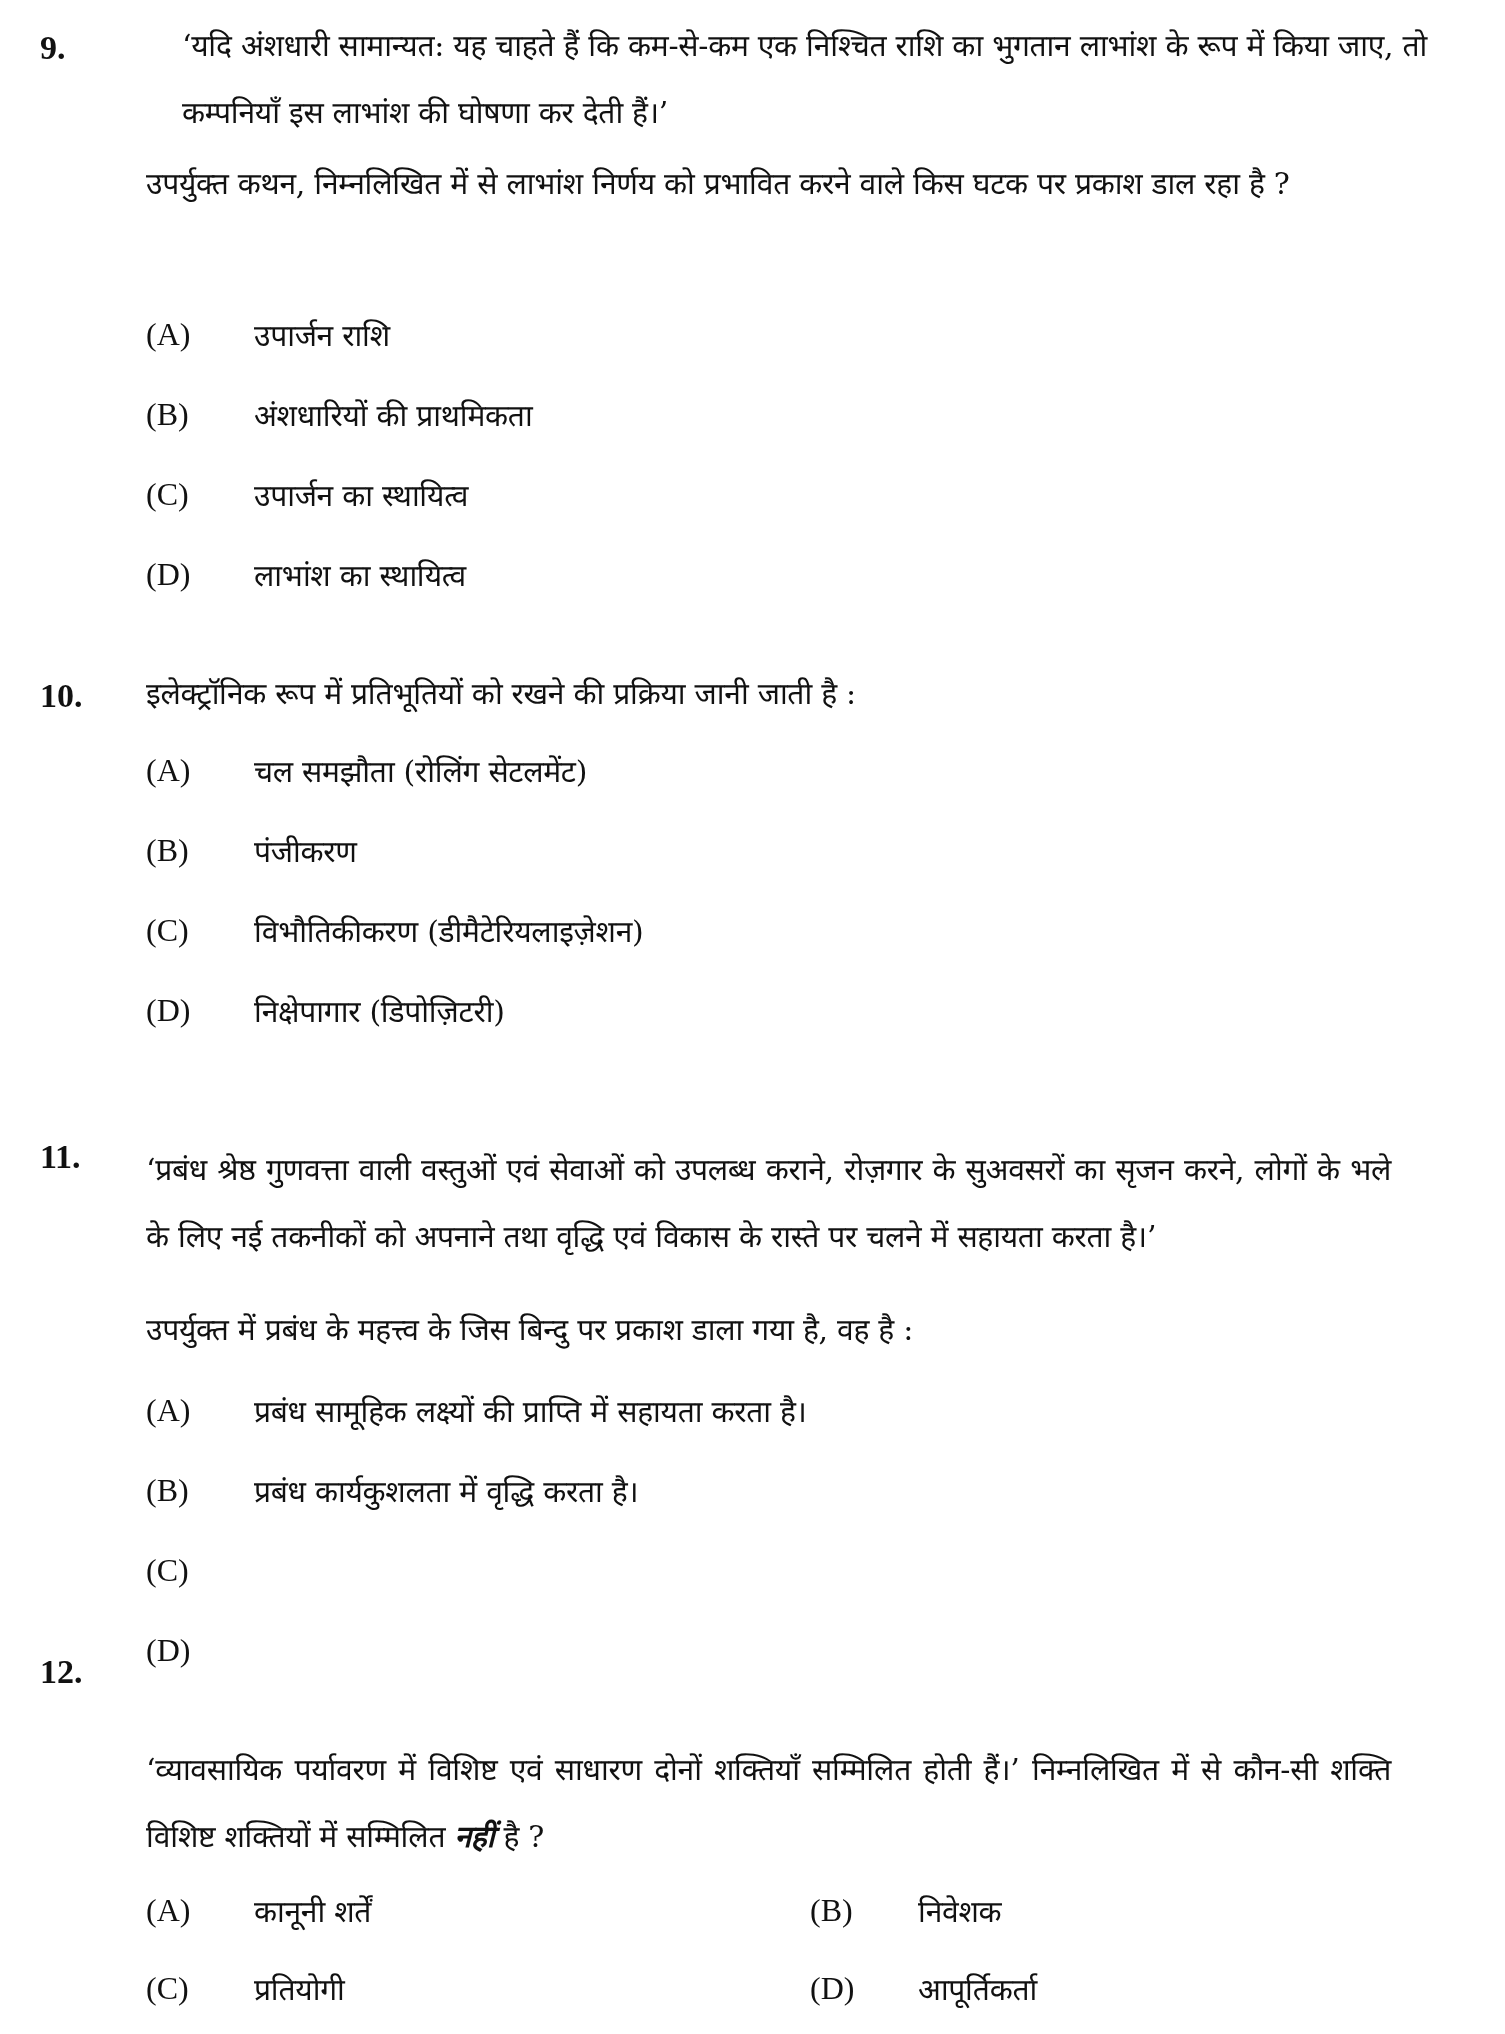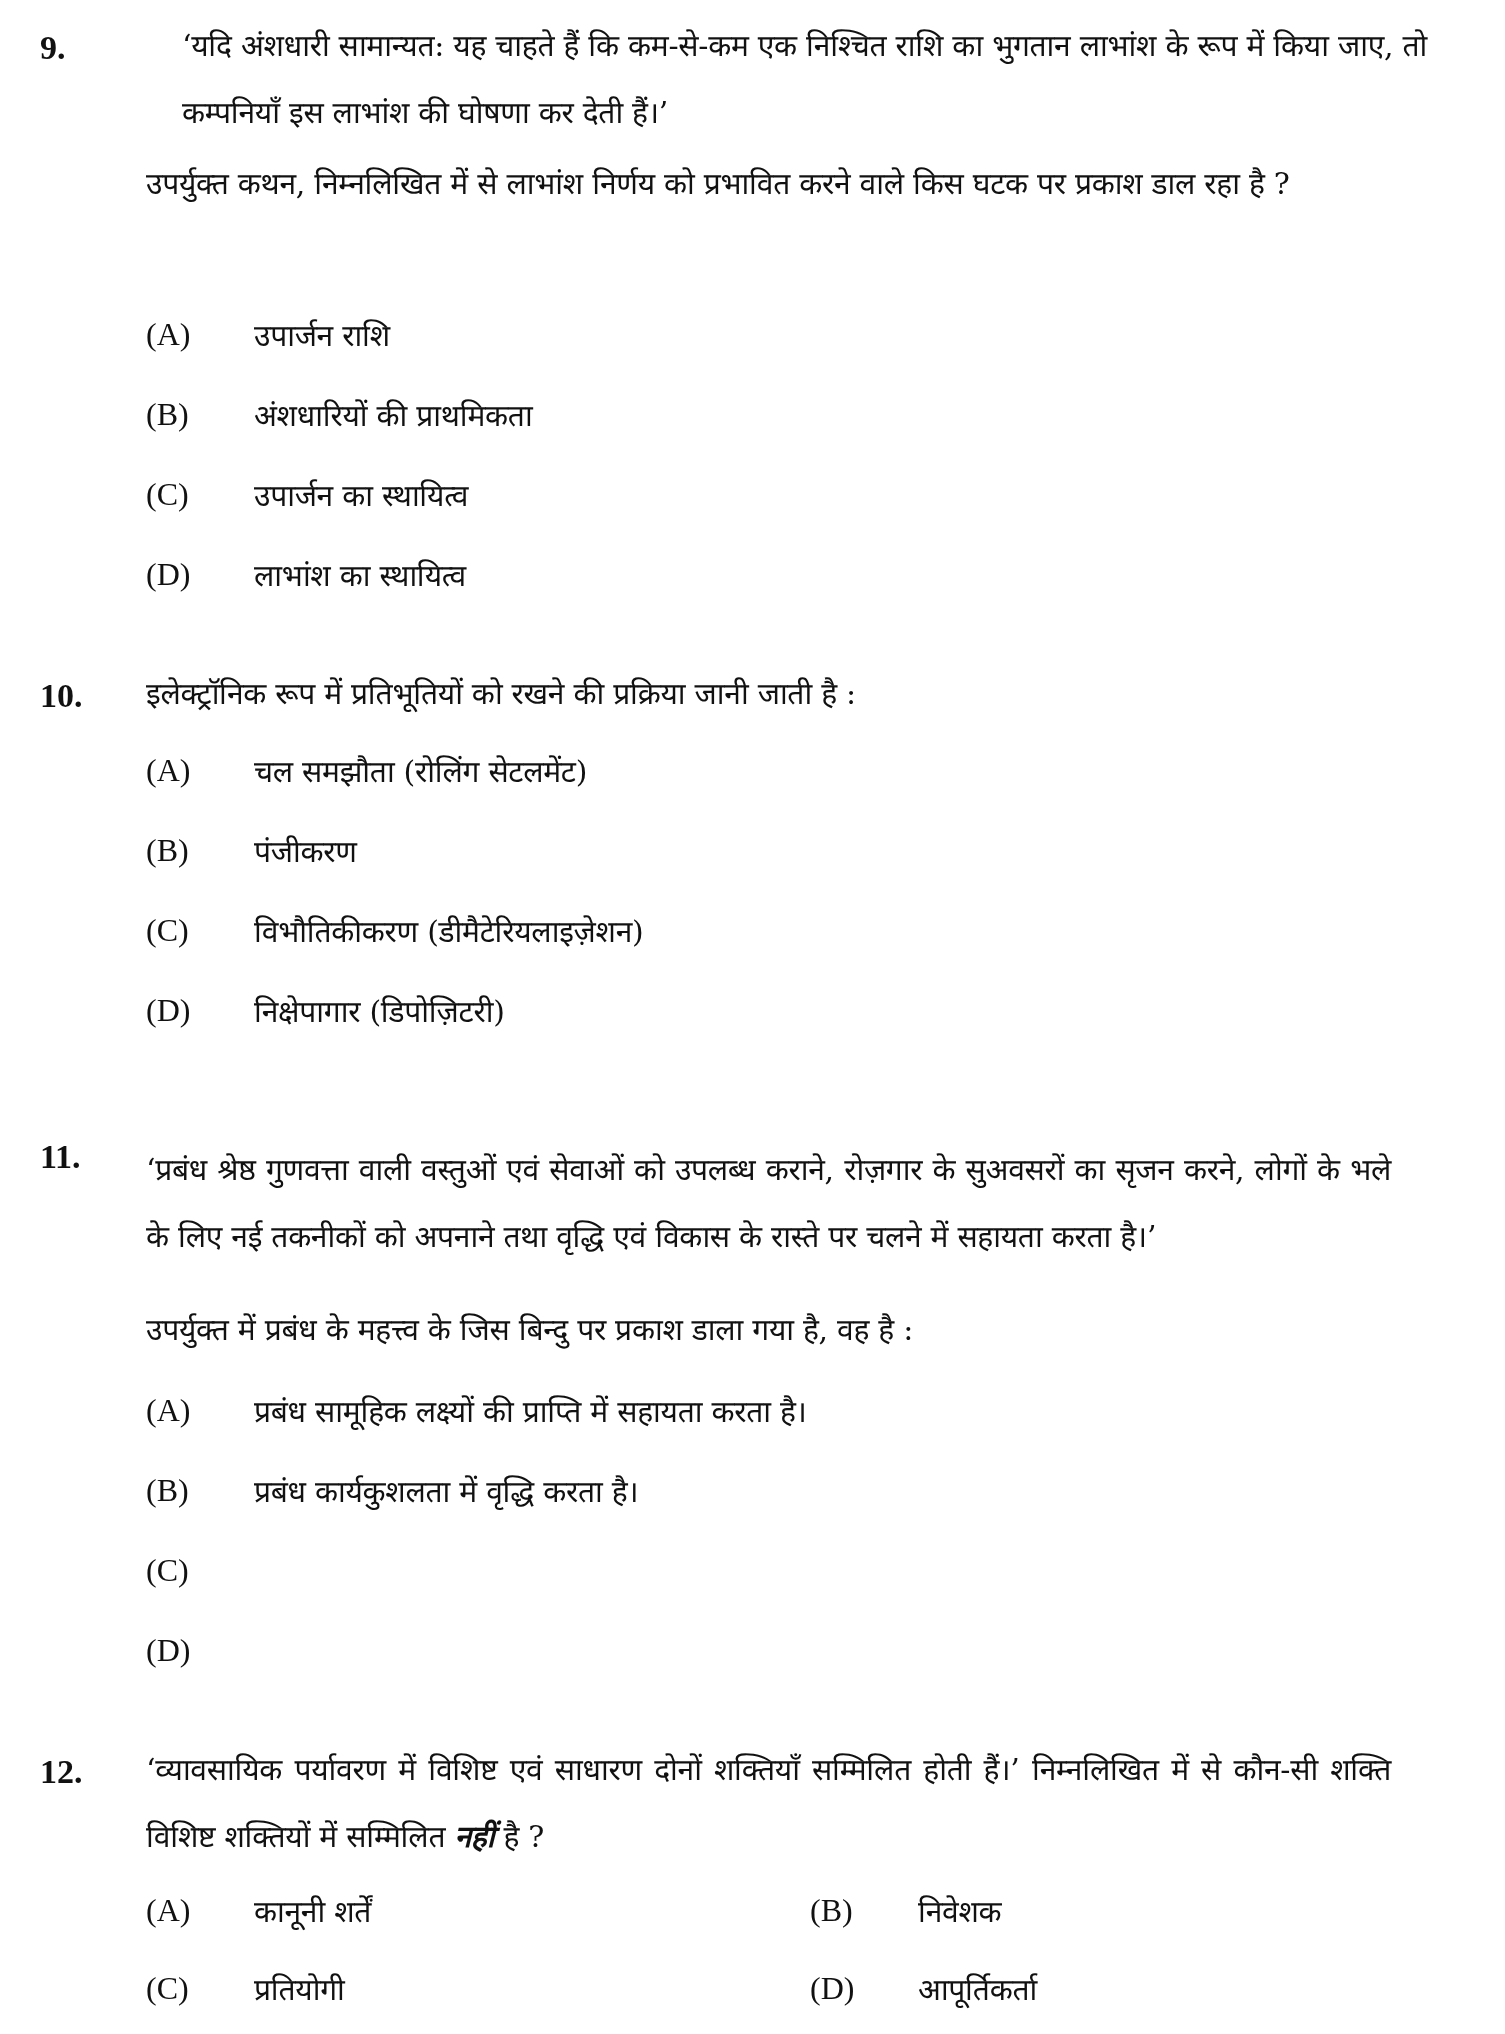--- a/index.html
+++ b/index.html
@@ -100,21 +100,21 @@
   </div>
   <div class="opt" style="top:1548px; left:146px;">
     <span class="opt-label">(C)</span>
   </div>
   <div class="opt" style="top:1628px; left:146px;">
     <span class="opt-label">(D)</span>
   </div>
 </div>
 
 <div class="q" style="top:0;">
-  <div class="qnum" style="top:1752px;">12.</div>
+  <div class="qnum" style="top:1652px;">12.</div>
   <div class="qtext" style="top:1736px;"><span>‘व्यावसायिक पर्यावरण में विशिष्ट एवं साधारण दोनों शक्तियाँ सम्मिलित होती हैं।’ निम्नलिखित में से कौन-सी शक्ति विशिष्ट शक्तियों में सम्मिलित </span><span class="em">नहीं</span><span> है ?</span></div>
   <div class="opt" style="top:1888px; left:146px;">
     <span class="opt-label">(A)</span>
     <span class="opt-text">कानूनी शर्तें</span>
   </div>
   <div class="opt" style="top:1888px; left:810px;">
     <span class="opt-label">(B)</span>
     <span class="opt-text">निवेशक</span>
   </div>
   <div class="opt" style="top:1966px; left:146px;">

